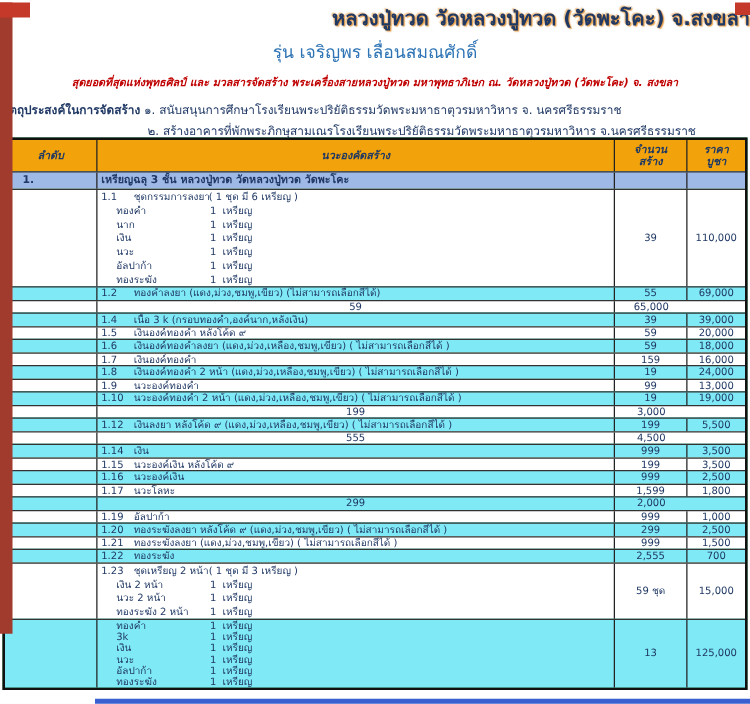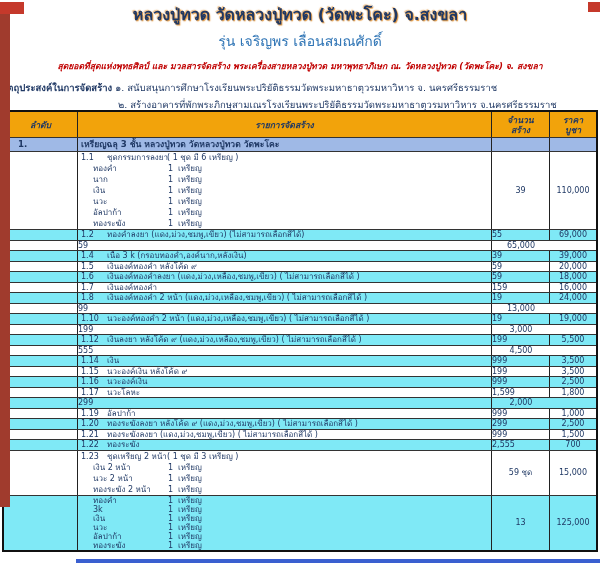--- a/index.html
+++ b/index.html
@@ -7,21 +7,21 @@
   body { font-family:"DejaVu Sans", sans-serif; color:var(--text-navy); overflow:hidden; }
   .page { position:relative; width:600px; height:563px; background:#fff; }
 
   
   .strip-left  { position:absolute; left:0; top:0; width:10px; height:505px; background:var(--strip-red); z-index:6; }
   .corner-tl   { position:absolute; left:0; top:0; width:24px; height:12px; background:var(--corner-red); z-index:7; }
   .corner-tr   { position:absolute; right:0; top:0; width:12px; height:10px; background:var(--corner-red); z-index:7; }
   .strip-bottom{ position:absolute; left:76px; right:0; bottom:1px; height:5px; background:var(--strip-blue); z-index:6; }
 
   
-  .title-1 { margin-top:2px; text-align:center; font-size:16px; font-weight:bold; color:var(--text-navy);
+  .title-1 { margin-top:2px; text-align:right; font-size:16px; font-weight:bold; color:var(--text-navy);
              text-shadow:1px 1px 1px rgba(224,140,40,.9), -1px -1px 1px rgba(224,140,40,.55); }
   .title-2 { margin-top:3px; text-align:center; font-size:14px; font-weight:normal; color:var(--title-blue); }
   .tagline  { margin-top:7px; text-align:center; font-size:8.6px; font-weight:bold; font-style:italic; color:var(--accent-red); }
   .purpose-1 { margin-top:7px; margin-left:2px; font-size:9.5px; color:var(--text-navy); }
   .purpose-1 .plabel { font-weight:bold; }
   .purpose-2 { margin-top:2px; margin-left:118px; font-size:9.5px; color:var(--text-navy); }
 
   
   .tbl { position:absolute; left:2px; top:108px; width:596px; border:2px solid #111; background:#15803d; z-index:4; }
   .trow, .thead, .tsection { display:grid; grid-template-columns:74px 414px 58px 46px; }
@@ -35,21 +35,21 @@
   .tsection { background:var(--section-bg); height:14px; font-size:8.6px; font-weight:bold; line-height:13px; }
   .tsection .c-no { padding-left:14px; }
   .tsection .c-item { padding-left:3px; }
 
   .bg-cyan  { background:var(--row-cyan); }
   .bg-white { background:var(--row-white); }
 
   .trow { font-size:8px; color:var(--text-navy); }
   .trow.single { height:10.5px; line-height:10px; }
   .trow .c-item { padding-left:3px; }
-  .trow .c-qty, .trow .c-price { }
+  .trow .c-qty, .trow .c-price { text-align:center; }
   .trow.multi .c-qty, .trow.multi .c-price { display:flex; align-items:center; justify-content:center; }
 
   .sub-no { display:inline-block; width:26px; }
   .set-name { display:inline-block; width:60px; }
   .set-note { display:inline-block; }
   .multi .line { height:11px; line-height:11px; }
   .multi.tight .line { height:9px; line-height:9px; }
   .line .sub-name { display:inline-block; margin-left:12px; width:68px; }
   .line .sub-q { display:inline-block; width:12px; text-align:right; margin-right:5px; }
 </style>
@@ -73,21 +73,21 @@
   </div>
   <div class="purpose-2">๒. สร้างอาคารที่พักพระภิกษุสามเณรโรงเรียนพระปริยัติธรรมวัดพระมหาธาตุวรมหาวิหาร  จ.นครศรีธรรมราช</div>
 
   <div class="tbl">
 
     <div class="thead">
       <div class="cell">
         <span>ลำดับ</span>
       </div>
       <div class="cell">
-        <span>รายการจัดสร้าง</span>
+        <span>นวะองคัดสร้าง</span>
       </div>
       <div class="cell">
         <span>จำนวน</span>
         <span>สร้าง</span>
       </div>
       <div class="cell">
         <span>ราคา</span>
         <span>บูชา</span>
       </div>
     </div>
@@ -150,20 +150,21 @@
           <div class="cell c-price">16,000</div>
         </div>
         <div class="trow single bg-cyan">
           <div class="cell c-no"></div>
           <div class="cell c-item"><span class="sub-no">1.8</span><span class="item-text">เงินองค์ทองคำ 2 หน้า (แดง,ม่วง,เหลือง,ชมพู,เขียว) ( ไม่สามารถเลือกสีได้ )</span></div>
           <div class="cell c-qty">19</div>
           <div class="cell c-price">24,000</div>
         </div>
         <div class="trow single bg-white">
           <div class="cell c-no"></div>
+          <div class="cell c-item"><span class="sub-no">1.9</span><span class="item-text">นวะองค์ทองคำ</span></div>
           <div class="cell c-qty">99</div>
           <div class="cell c-price">13,000</div>
         </div>
         <div class="trow single bg-cyan">
           <div class="cell c-no"></div>
           <div class="cell c-item"><span class="sub-no">1.10</span><span class="item-text">นวะองค์ทองคำ 2 หน้า (แดง,ม่วง,เหลือง,ชมพู,เขียว) ( ไม่สามารถเลือกสีได้ )</span></div>
           <div class="cell c-qty">19</div>
           <div class="cell c-price">19,000</div>
         </div>
         <div class="trow single bg-white">

